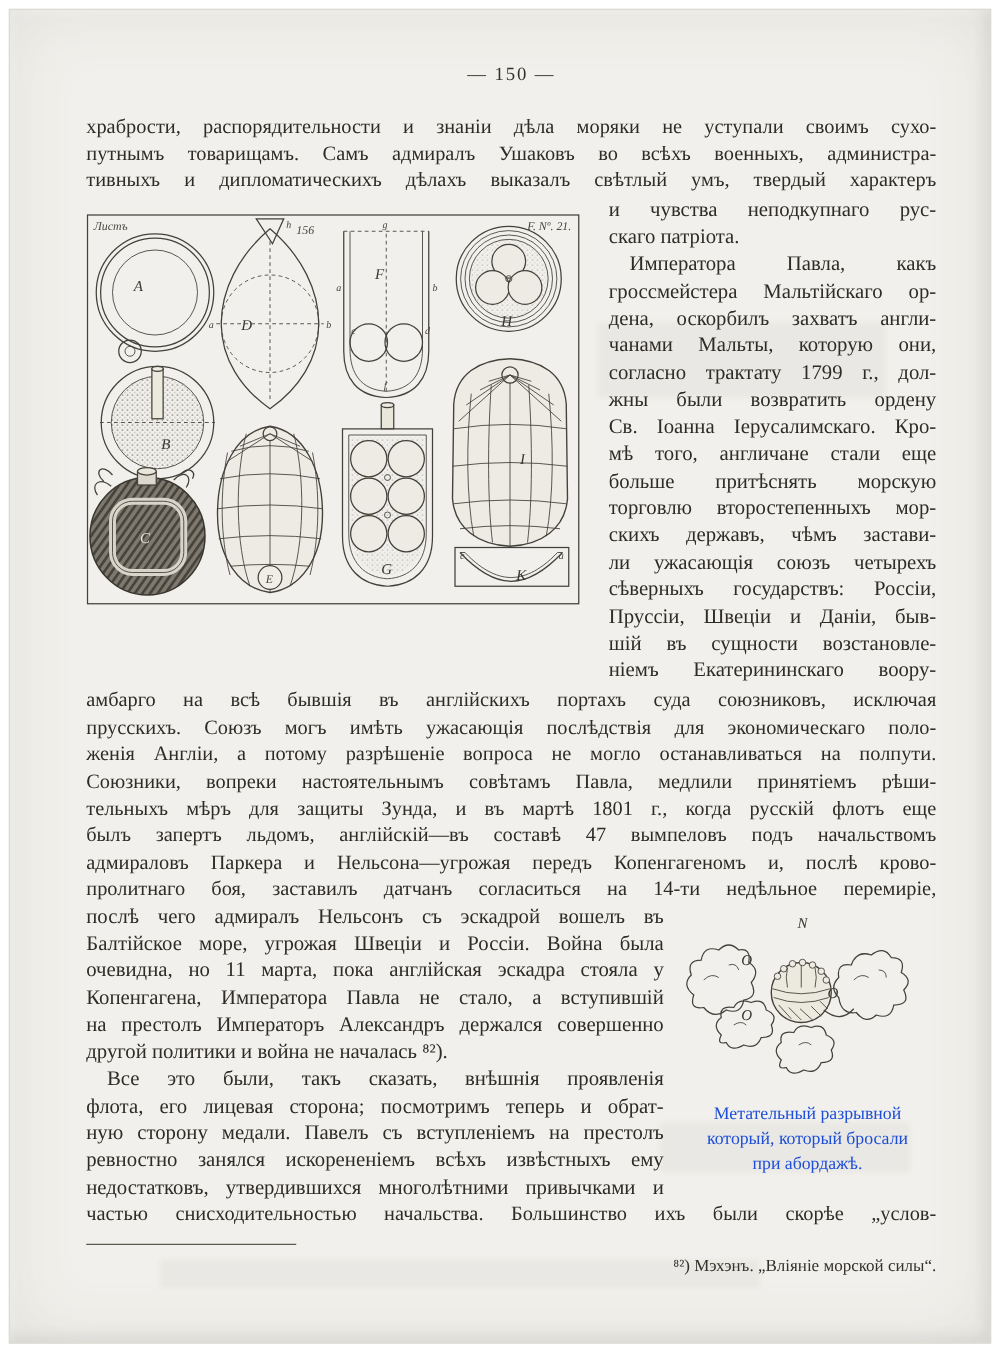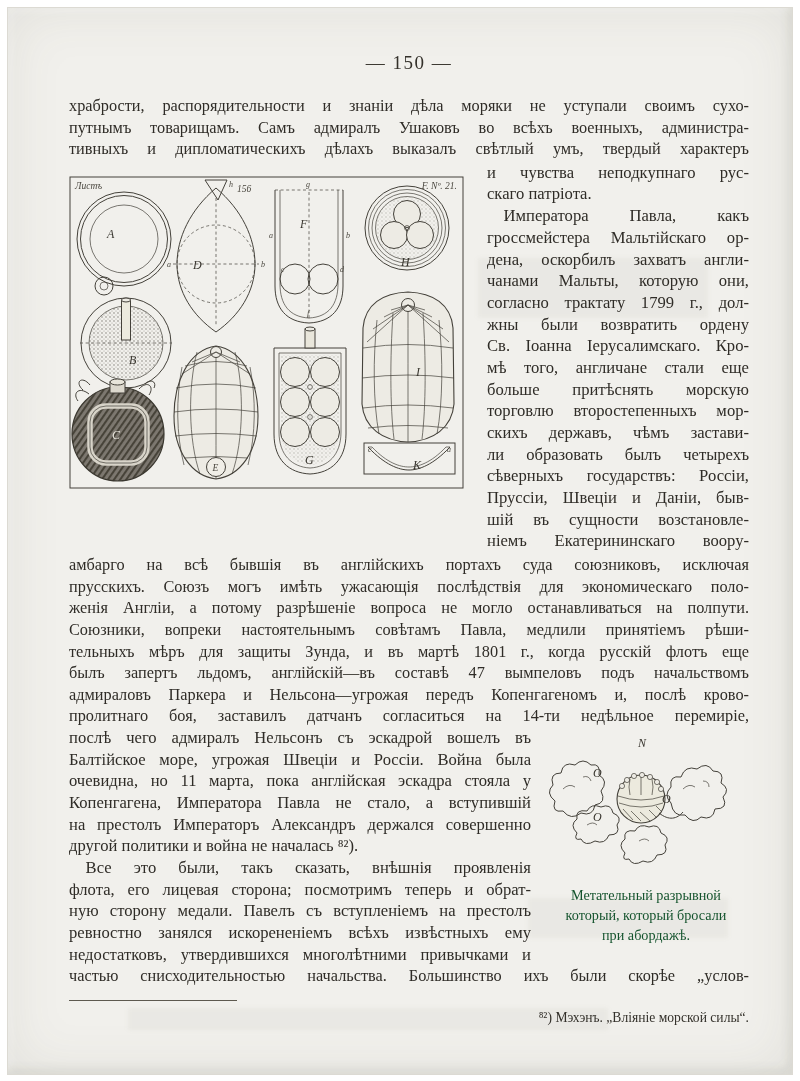--- a/index.html
+++ b/index.html
@@ -8,36 +8,36 @@
     font-family:"Liberation Serif","DejaVu Serif",serif;color:#2f2c27;
     overflow:hidden;
   }
   .page{
     position:absolute;left:7px;top:7px;width:784px;height:1066px;
     background:#f1f0ec;border:1px solid #dcdad3;
     box-shadow:inset 0 0 55px rgba(90,85,70,.10), inset -4px -5px 10px rgba(80,75,60,.10),
                inset 2px 2px 8px rgba(255,255,255,.65);
   }
   .content{position:absolute;left:61px;top:0;width:680px;}
-  .pageno{margin-top:44px;text-align:center;font-size:19px;letter-spacing:1.5px;color:#34312b;}
+  .pageno{margin-top:44px;text-align:center;font-size:15px;letter-spacing:1.5px;color:#34312b;}
   .tl{height:21.6px;line-height:21.6px;text-align:justify;text-align-last:justify;}
   .nl{text-align-last:left;}
   .para1{margin-top:21px;font-size:16.3px;}
   .sec2{display:flex;margin-top:2px;}
   .sec2-left{width:406px;flex:0 0 406px;}
   .plate-wrap{margin-top:14px;}
   .cap1{margin-top:9px;text-align:center;font-size:13.8px;color:#34312b;}
   .sec2-right{flex:1;padding-left:12px;font-size:16.6px;}
   .sec2-right .tl{height:21.7px;line-height:21.7px;}
   .sec3{font-size:16.3px;margin-top:2px;}
   .sec4{display:flex;}
   .sec4-left{flex:1;font-size:16.6px;padding-right:12px;}
   .sec4-left .tl{height:21.7px;line-height:21.7px;}
   .sec4-right{width:206px;flex:0 0 206px;padding-top:6px;}
-  .cap2{margin-top:8px;font-size:14.2px;color:#14532d;}
+  .cap2{margin-top:8px;font-size:14.2px;color:#1d4ed8;}
   .cap2 .tl{height:20px;line-height:20px;text-align:center;text-align-last:center;}
   .final{font-size:16.3px;}
   .footnote{margin-top:13px;}
   .fn-rule{width:168px;height:1px;background:#5d594f;}
   .fn-text{margin-top:9px;padding-left:42px;font-size:13.6px;color:#34312b;text-align:right;}
   .ghost{position:absolute;background:rgba(100,94,80,.05);filter:blur(2px);pointer-events:none;}
   
   .k{fill:none;stroke:#44413a;stroke-width:1;}
   .kt{fill:none;stroke:#44413a;stroke-width:.7;}
   .kd{stroke-dasharray:3,2.6;}
@@ -214,21 +214,21 @@
           <div class="tl">гроссмейстера Мальтійскаго ор-</div>
           <div class="tl">дена, оскорбилъ захватъ англи-</div>
           <div class="tl">чанами Мальты, которую они,</div>
           <div class="tl">согласно трактату 1799 г., дол-</div>
           <div class="tl">жны были возвратить ордену</div>
           <div class="tl">Св. Іоанна Іерусалимскаго. Кро-</div>
           <div class="tl">мѣ того, англичане стали еще</div>
           <div class="tl">больше притѣснять морскую</div>
           <div class="tl">торговлю второстепенныхъ мор-</div>
           <div class="tl">скихъ державъ, чѣмъ застави-</div>
-          <div class="tl">ли образовать былъ четырехъ</div>
+          <div class="tl">ли ужасающія союзъ четырехъ</div>
           <div class="tl">сѣверныхъ государствъ: Россіи,</div>
           <div class="tl">Пруссіи, Швеціи и Даніи, быв-</div>
           <div class="tl">шій въ сущности возстановле-</div>
           <div class="tl">ніемъ Екатерининскаго воору-</div>
         </div>
     </div>
 
     <div class="sec3">
         <div class="tl">амбарго на всѣ бывшія въ англійскихъ портахъ суда союзниковъ, исключая</div>
         <div class="tl">прусскихъ. Союзъ могъ имѣть ужасающія послѣдствія для экономическаго поло-</div>

